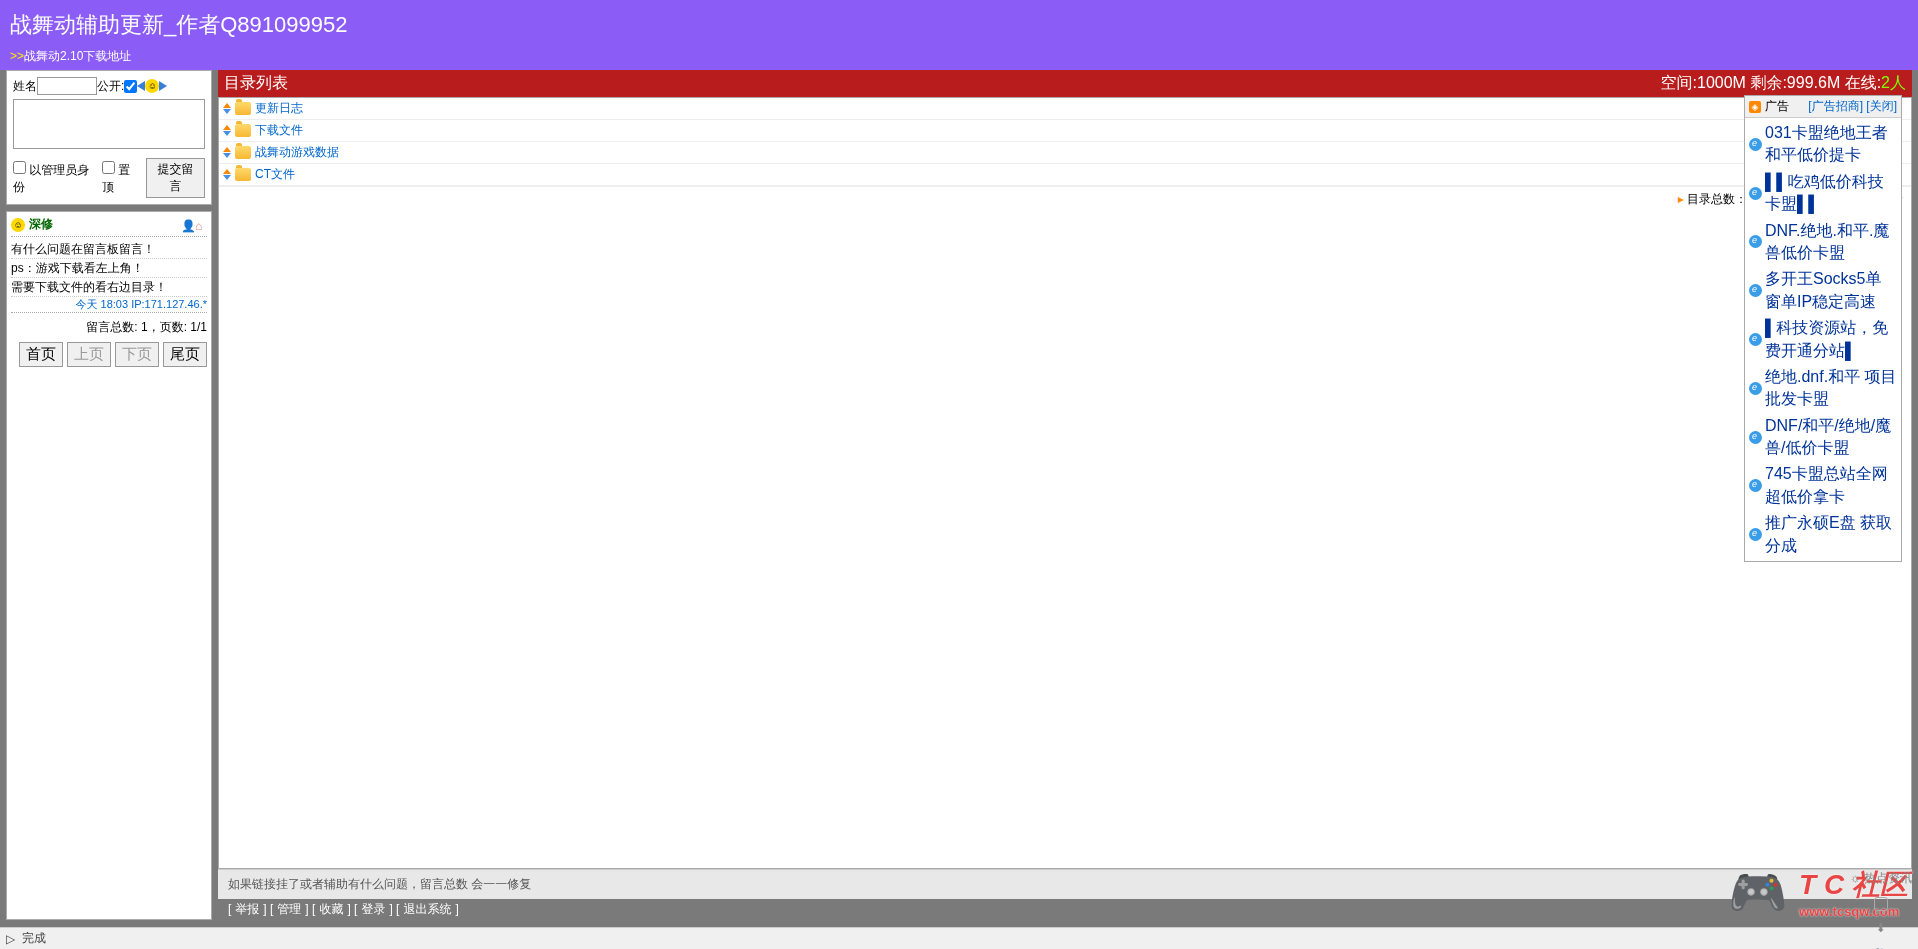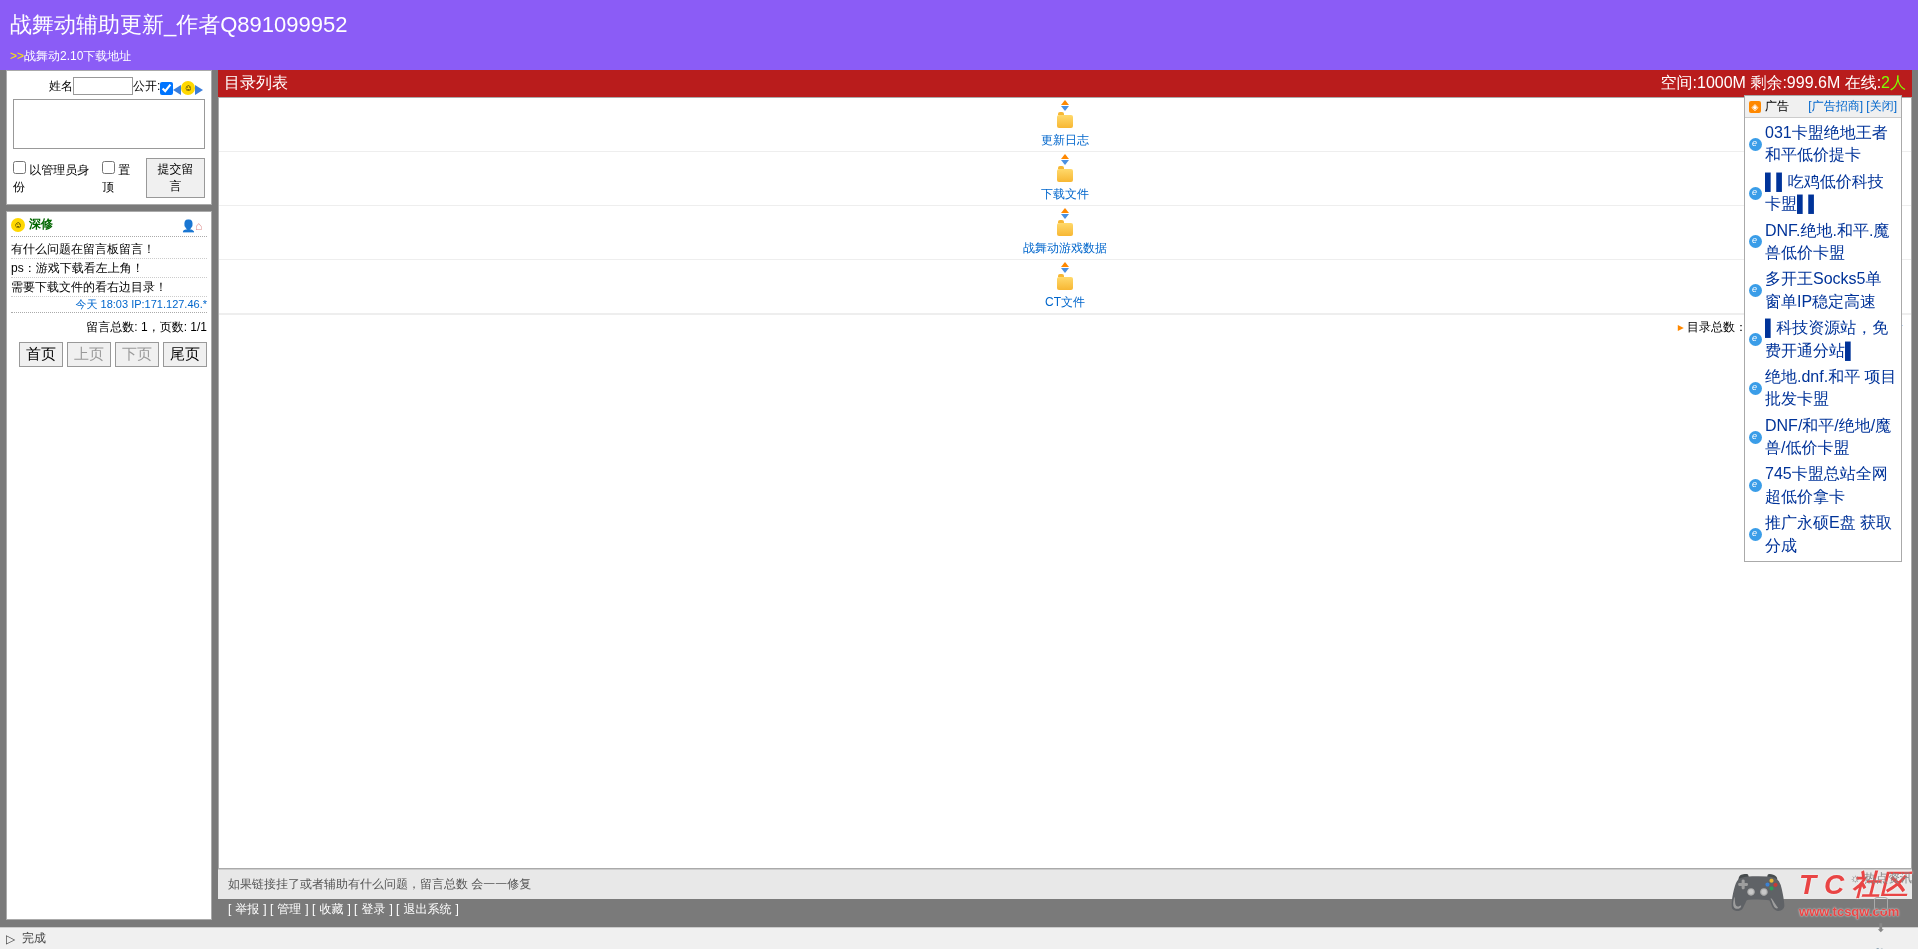--- a/index.html
+++ b/index.html
@@ -15,21 +15,21 @@
 
 .left-panel { width: 206px; display: flex; flex-direction: column; gap: 6px; }
 .right-panel { flex: 1; display: flex; flex-direction: column; }
 
 .tabs { display: flex; border: 1px solid #aaa; background: #e8e8e8; }
 .tab { padding: 3px 6px; font-size: 12px; border-right: 1px solid #aaa; cursor: pointer; }
 .tab.active { background: #f5f5f5; }
 .tab.admin { color: #f00; }
 
 .msg-form { background: #fff; border: 1px solid #aaa; padding: 6px; }
-.form-row { display: flex; align-items: flex-end; gap: 0; margin-bottom: 4px; font-size: 12px; margin-left: 36px; }
+.form-row { display: flex; align-items: center; gap: 0; margin-bottom: 4px; font-size: 12px; }
 .form-row input[type="text"] { border: 1px solid #999; height: 18px; width: 60px; }
 .form-row input[type="checkbox"] { }
 .tri { width: 0; height: 0; display: inline-block; }
 .tri-left { border-top: 5px solid transparent; border-bottom: 5px solid transparent; border-right: 8px solid #3a7edc; }
 .tri-right { border-top: 5px solid transparent; border-bottom: 5px solid transparent; border-left: 8px solid #3a7edc; }
 .smiley { width: 14px; height: 14px; background: #ffd800; border-radius: 50%; display: inline-flex; align-items: center; justify-content: center; font-size: 9px; }
 .msg-textarea { width: 100%; height: 50px; border: 1px solid #999; resize: none; }
 .form-bottom { display: flex; align-items: center; gap: 6px; margin-top: 6px; font-size: 12px; }
 .form-bottom button { font-size: 12px; padding: 2px 6px; border: 1px solid #999; background: #f0f0f0; cursor: pointer; }
 
@@ -46,21 +46,21 @@
 .msg-stats { text-align: right; font-size: 12px; margin: 6px 0; }
 .pager { display: flex; justify-content: flex-end; gap: 4px; }
 .pager button { font-size: 15px; padding: 2px 6px; border: 1px solid #999; background: #f0f0f0; cursor: pointer; }
 .pager button:disabled { color: #999; }
 
 .list-header { background: #b91c1c; color: #fff; padding: 3px 6px; display: flex; font-size: 16px; }
 .list-header .space-info { margin-left: auto; }
 .list-header .online { color: #7fff00; }
 
 .file-list { background: #fff; border: 1px solid #aaa; flex: 1; position: relative; }
-.file-row { display: flex; align-items: center; gap: 4px; padding: 2px 4px; border-bottom: 1px solid #eee; font-size: 12px; flex-direction: column; }
+.file-row { display: flex; align-items: center; gap: 4px; padding: 2px 4px; border-bottom: 1px solid #eee; font-size: 12px; }
 .sort-icon { display: inline-flex; flex-direction: column; gap: 1px; align-items: center; }
 .sort-icon::before { content: ""; border-left: 4px solid transparent; border-right: 4px solid transparent; border-bottom: 5px solid #ff8800; }
 .sort-icon::after { content: ""; border-left: 4px solid transparent; border-right: 4px solid transparent; border-top: 5px solid #4a90e2; }
 .folder-icon { width: 16px; height: 13px; background: linear-gradient(#ffd96b, #f7b733); border-radius: 2px; position: relative; }
 .folder-icon::before { content: ""; position: absolute; top: -3px; left: 1px; width: 6px; height: 3px; background: #f7b733; border-radius: 2px 2px 0 0; }
 .file-link { color: #0066cc; text-decoration: none; }
 
 .list-footer { display: flex; justify-content: flex-end; align-items: center; gap: 10px; padding: 4px 8px; border-top: 1px solid #eee; font-size: 12px; }
 .list-footer a { color: #0066cc; text-decoration: none; }
 .bullet { color: #ff8800; }

